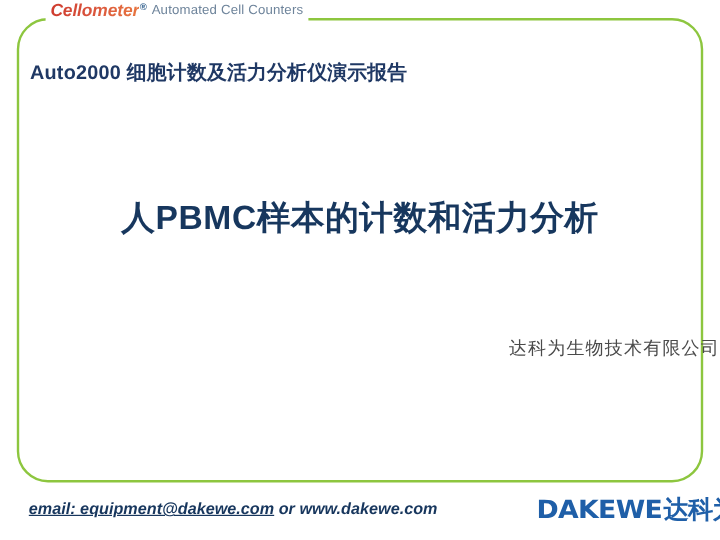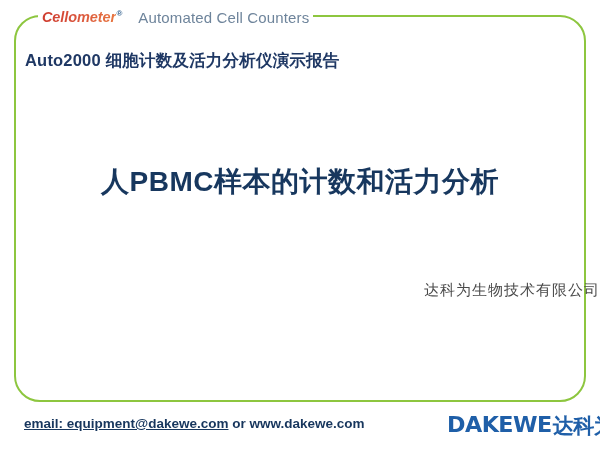--- a/index.html
+++ b/index.html
@@ -35,21 +35,21 @@
     top: 6px;
     width: 196px;
     height: 14px;
     background: #ffffff;
   }
 
   
   #header-logo {
     position: absolute;
     left: 38px;
-    top: 8px;
+    top: 0;
     height: 19px;
     display: flex;
     align-items: center;
     white-space: nowrap;
     background: #ffffff;
     padding: 0 4px;
   }
   #cellometer-wordmark {
     font-size: 14.5px;
     font-weight: bold;
@@ -67,25 +67,24 @@
     font-weight: bold;
     color: #2F5E8C;
     vertical-align: super;
     line-height: 1;
     margin-left: 0.5px;
     margin-right: 4px;
     position: relative;
     top: -4px;
   }
   #header-tagline {
-    font-size: 15px;
+    font-size: 11px;
     color: #6E849B;
     letter-spacing: 0.15px;
     line-height: 1;
-    margin-left: 12px;
   }
 
   
   #subtitle-heading {
     position: absolute;
     left: 25px;
     top: 50px;
     font-size: 16.5px;
     font-weight: bold;
     color: #1F3864;
@@ -119,20 +118,21 @@
 
   
   #footer-contact {
     position: absolute;
     left: 24px;
     top: 416px;
     font-size: 13.5px;
     font-weight: bold;
     color: #17365D;
     white-space: nowrap;
+    font-style: italic;
   }
   #footer-email-link {
     text-decoration: underline;
     color: #17365D;
   }
 
   #dakewe-logo {
     position: absolute;
     left: 428px;
     top: 410px;

